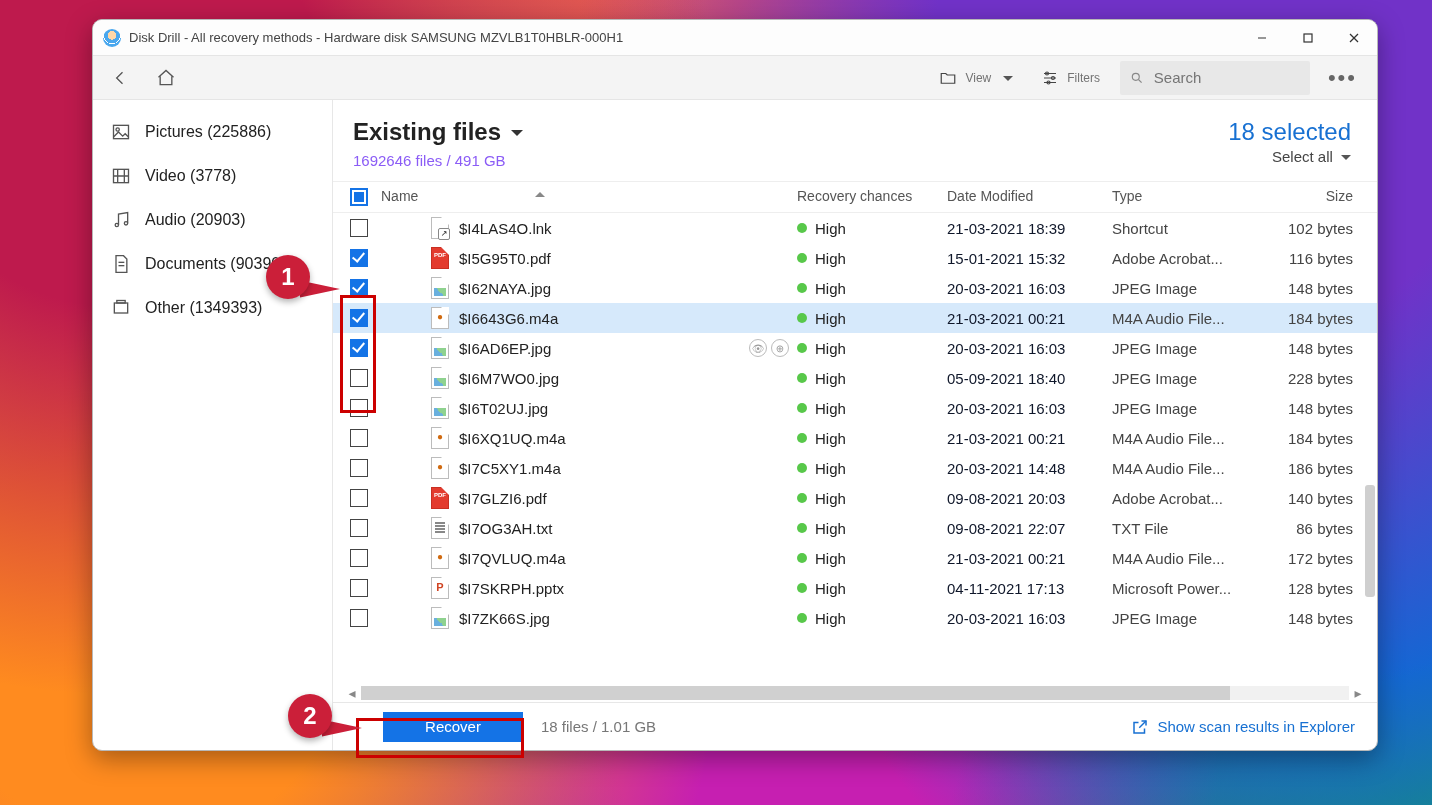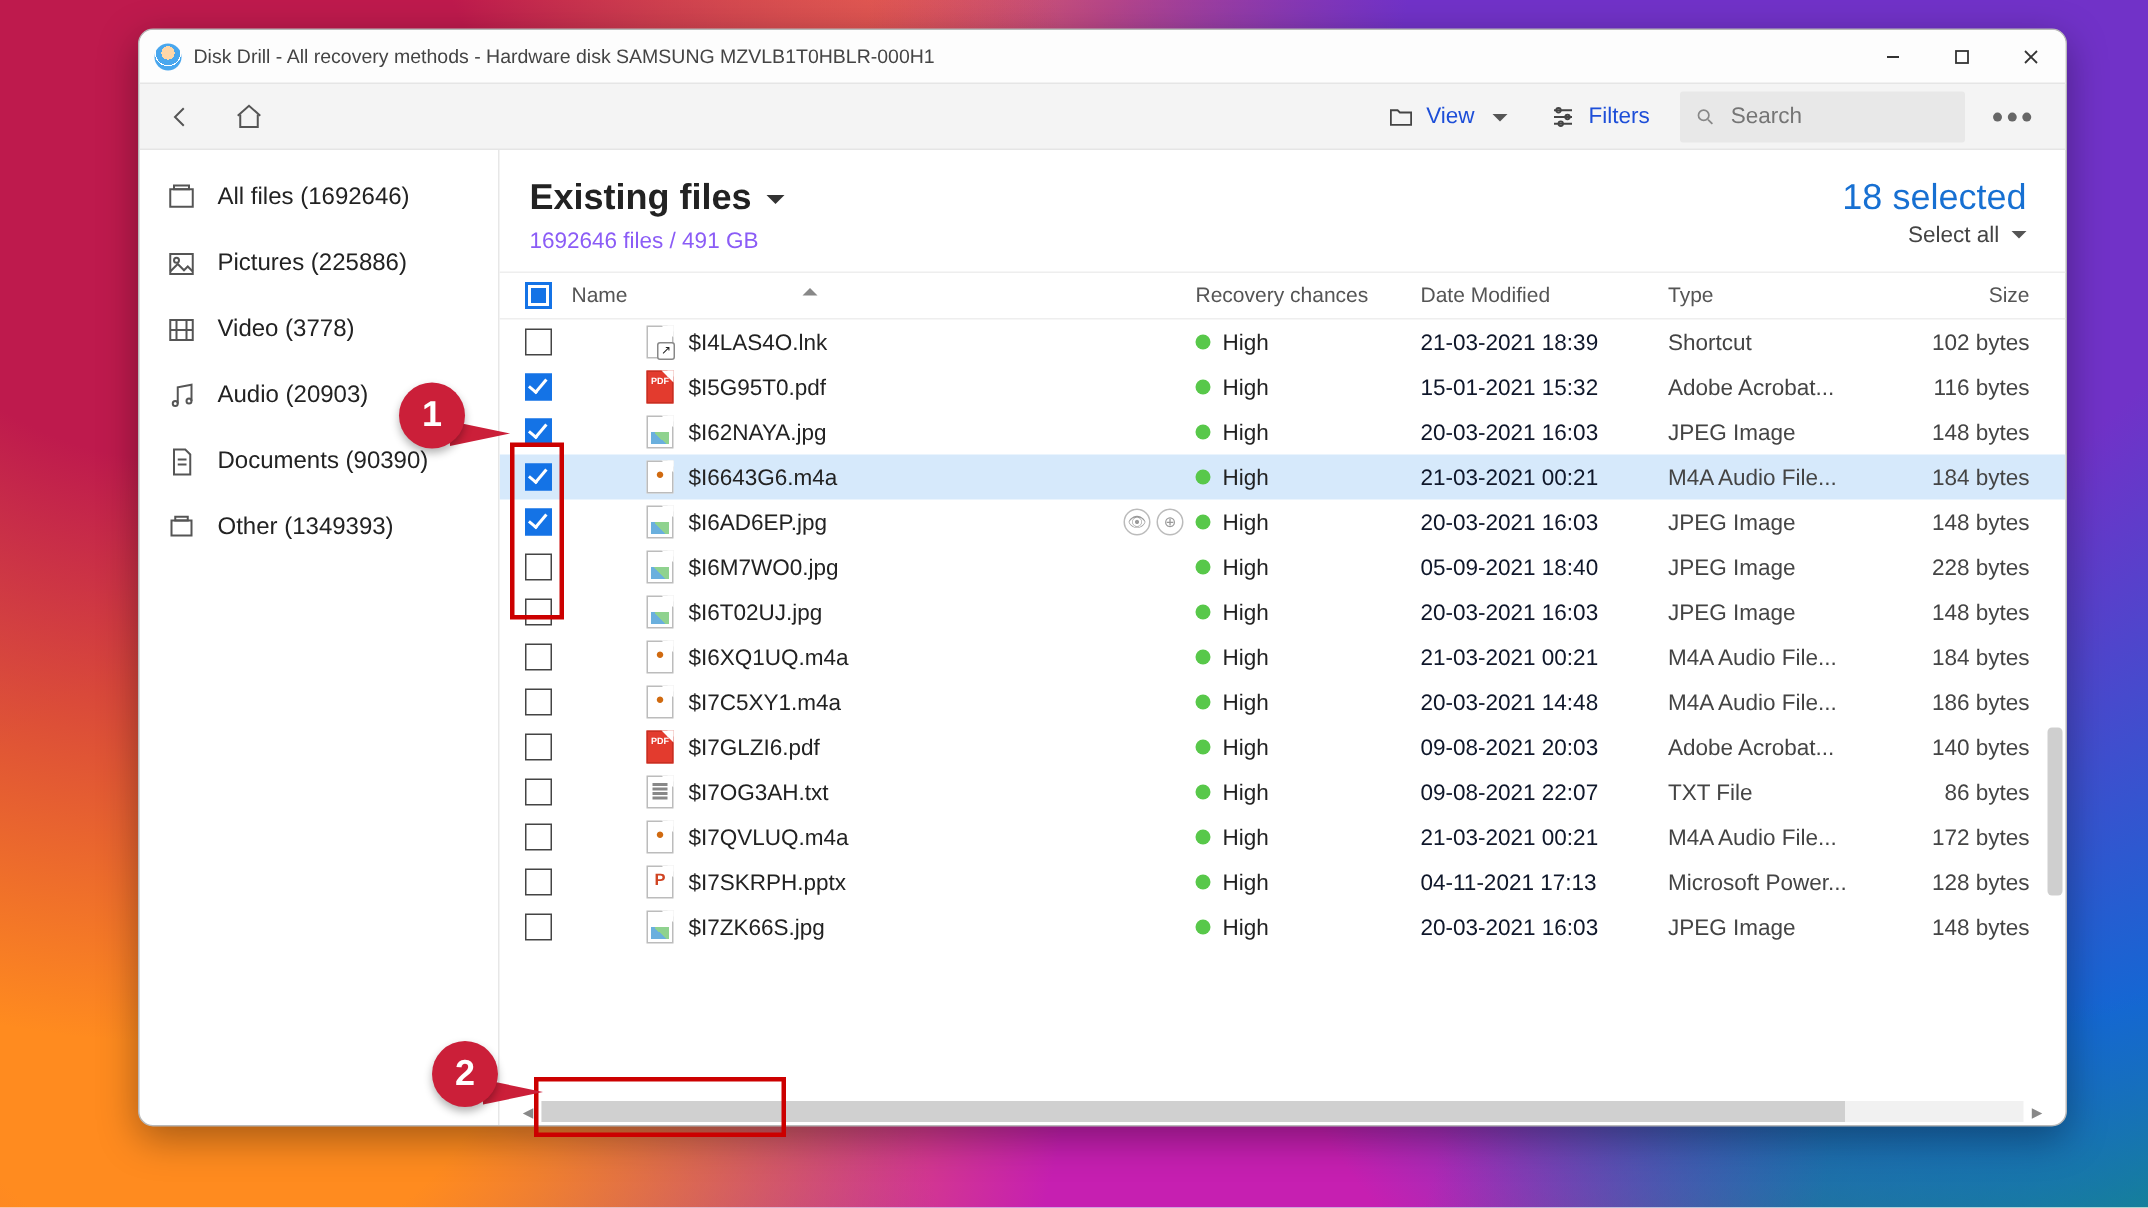--- a/index.html
+++ b/index.html
@@ -19,21 +19,21 @@
   .title { font-size:13px; color:#444; }
   .wincontrols { margin-left:auto; display:flex; }
   .wbtn { width:46px; height:36px; display:flex; align-items:center; justify-content:center; }
   .wbtn svg { width:12px; height:12px; stroke:#333; stroke-width:1.2; fill:none; }
   .toolbar { height:44px; background:#f4f4f4; border-bottom:1px solid #e5e5e5; display:flex; align-items:center; padding:0 10px; gap:12px; }
   .tbtn { width:34px; height:34px; display:flex; align-items:center; justify-content:center; color:#555; }
   .tbtn svg { width:20px; height:20px; stroke:#555; stroke-width:1.6; fill:none; }
   .tool-spacer { flex:1; }
   .tool-group { display:flex; align-items:center; gap:8px; padding:0 8px; }
   .tool-group svg { width:18px; height:18px; stroke:#444; stroke-width:1.6; fill:none; }
-  .tool-label { font-size:15px; color:#1d4ed8; }
+  .tool-label { font-size:12px; color:#737373; }
   .caret { border:5px solid transparent; border-top-color:#555; margin-left:4px; display:inline-block; transform:translateY(3px); }
   .searchbox { display:flex; align-items:center; background:#e8e8e8; height:34px; width:190px; border-radius:2px; padding:0 10px; gap:8px; }
   .searchbox input { border:none; background:transparent; outline:none; font-size:15px; color:#666; width:100%; }
   .moredots { font-size:22px; letter-spacing:2px; color:#666; margin:0 10px 0 6px; }
   .body { flex:1; display:flex; min-height:0; }
   .sidebar { width:240px; border-right:1px solid #e7e7e7; padding:10px 0; }
   .sitem { display:flex; align-items:center; gap:14px; padding:12px 18px; font-size:16px; color:#222; }
   .sicon { width:20px; height:20px; stroke:#555; stroke-width:1.6; fill:none; }
   .main { flex:1; display:flex; flex-direction:column; min-width:0; }
   .mheader { display:flex; padding:18px 26px 12px 20px; }
@@ -164,27 +164,20 @@
           </svg>
         <input placeholder="Search" style="">
       </div>
       <div class="moredots">•••</div>
     </div>
 
     <div class="body">
       <div class="sidebar">
         <div class="sitem">
             <svg class="sicon" viewBox="0 0 24 24">
-              <rect x="3" y="5" width="18" height="14"></rect>
-              <rect x="6" y="2" width="12" height="3"></rect>
-            </svg>
-            <span>All files (1692646)</span>
-          </div>
-        <div class="sitem">
-            <svg class="sicon" viewBox="0 0 24 24">
               <rect x="3" y="4" width="18" height="16"></rect>
               <circle cx="8" cy="9" r="2"></circle>
               <path d="M3 18l6-6 5 5 3-3 4 4"></path>
             </svg>
             <span>Pictures (225886)</span>
           </div>
         <div class="sitem">
             <svg class="sicon" viewBox="0 0 24 24">
               <rect x="3" y="4" width="18" height="16"></rect>
               <line x1="8" y1="4" x2="8" y2="20"></line>
@@ -509,20 +502,32 @@
               <div class="track">
                 <div class="thumb"></div>
               </div>
               <div class="arrow">▸</div>
           </div>
           <div class="vscroll">
               <div class="vthumb"></div>
             </div>
         </div>
 
+        <div class="footer">
+          <div class="recover-btn">Recover</div>
+          <div class="foot-info">18 files / 1.01 GB</div>
+          <div class="foot-link">
+            <svg width="18" height="18" viewBox="0 0 24 24" fill="none" stroke="#1770d2" stroke-width="2">
+                <path d="M14 4h6v6"></path>
+                <path d="M20 4l-9 9"></path>
+                <path d="M18 14v6H4V6h6"></path>
+              </svg>
+            <span>Show scan results in Explorer</span>
+          </div>
+        </div>
       </div>
     </div>
   </div>
 
   <div class="anno1-box"></div>
   <div class="anno1-tail"></div>
   <div class="anno1-badge">1</div>
   <div class="anno2-box"></div>
   <div class="anno2-tail"></div>
   <div class="anno2-badge">2</div>

